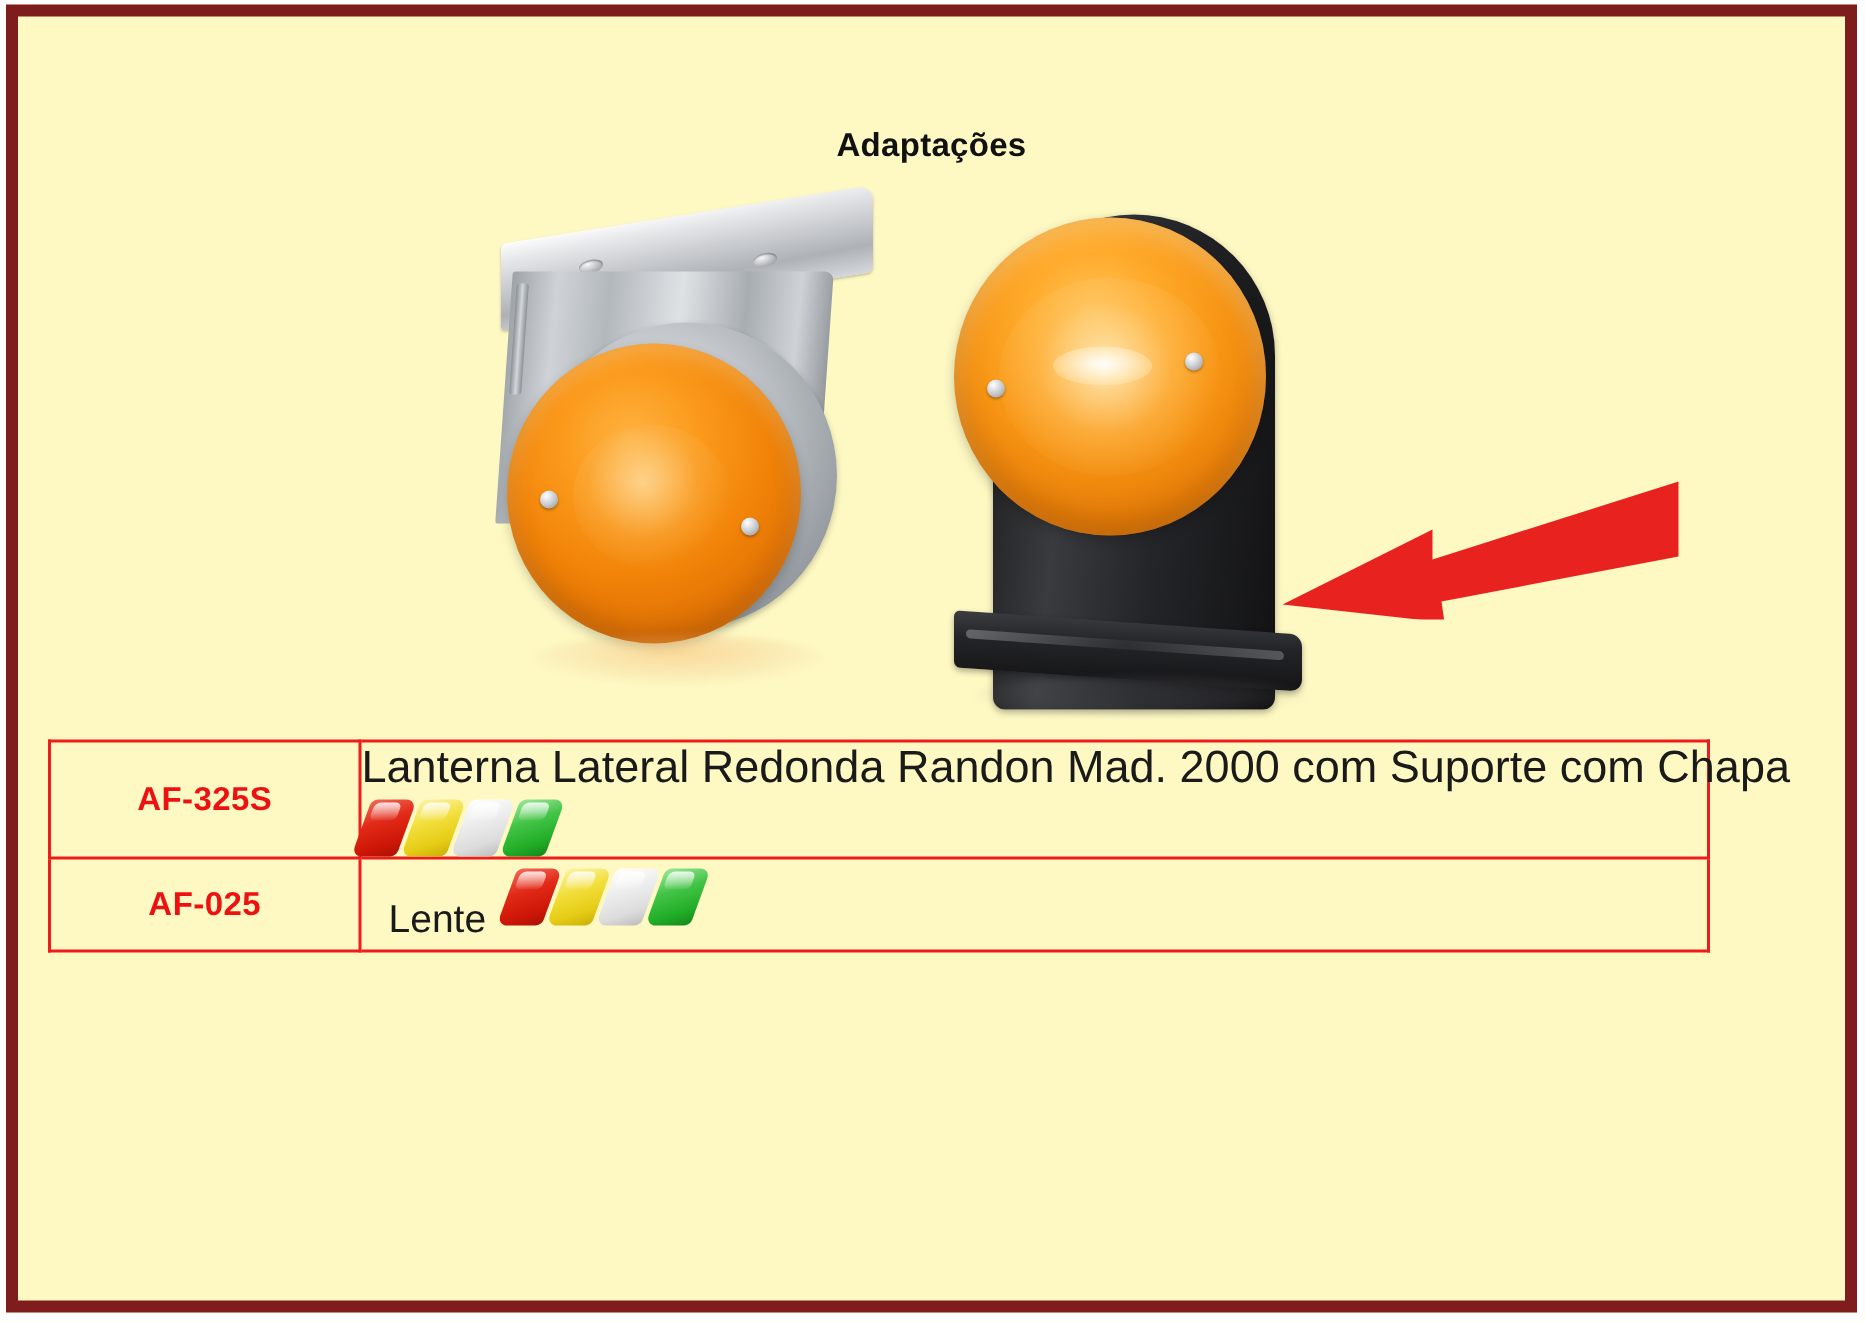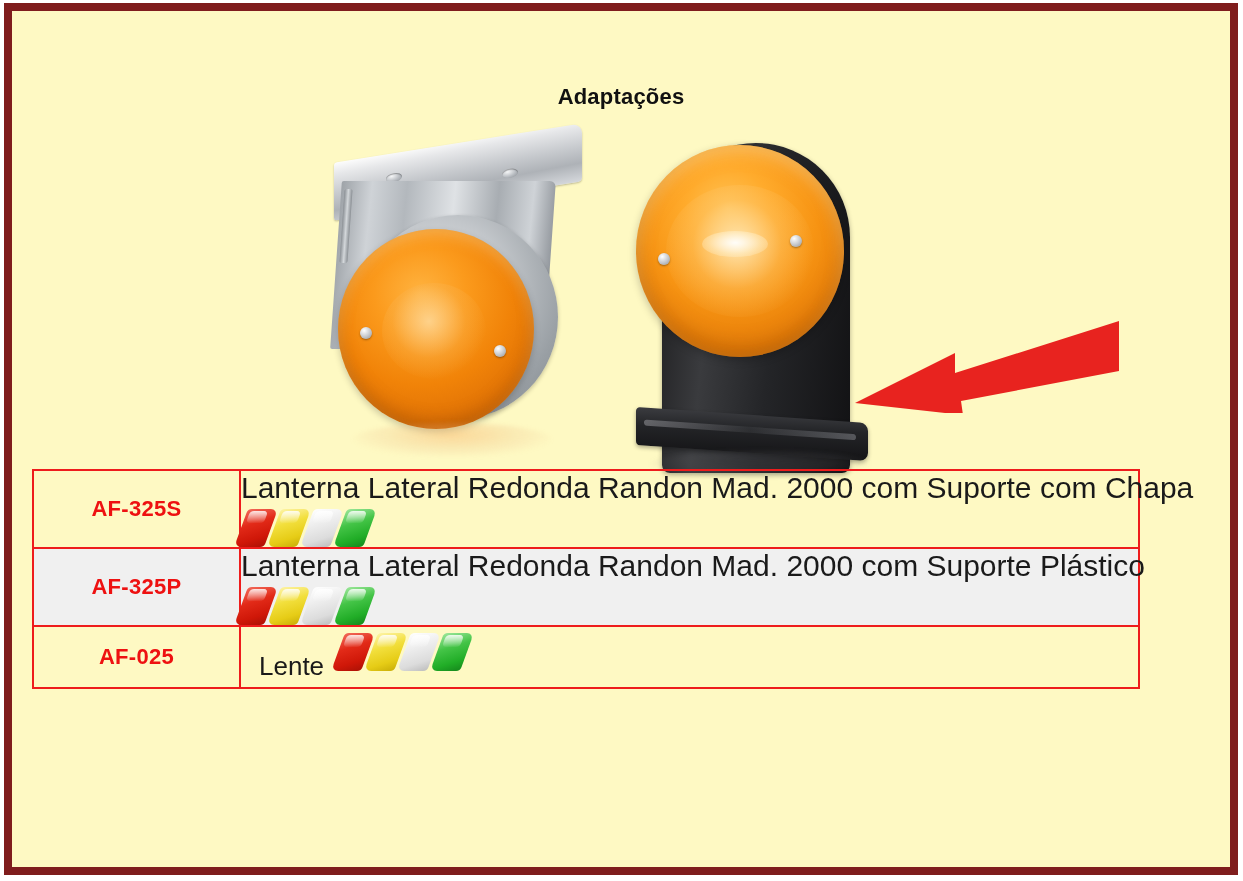--- a/index.html
+++ b/index.html
@@ -249,21 +249,21 @@
     top: 196px;
     width: 266px;
     height: 98px;
   }
   .arrow svg { display: block; width: 100%; height: 100%; }
 
   
   .spec-table {
     position: absolute;
     left: 20px;
-    top: 458px;
+    top: 482px;
     width: 1108px;
     border-collapse: collapse;
     table-layout: fixed;
   }
   .spec-table td {
     border: 2px solid #ee1c1c;
     vertical-align: middle;
     padding: 0;
   }
   .col-code { width: 205px; }
@@ -375,32 +375,20 @@
           <div class="desc-text">Lanterna Lateral Redonda Randon Mad. 2000 com Suporte com Chapa</div>
           <div class="swatches">
             <span class="swatch sw-red"></span>
             <span class="swatch sw-yellow"></span>
             <span class="swatch sw-white"></span>
             <span class="swatch sw-green"></span>
           </div>
         </td>
       </tr>
 
-      <tr class="row-alt">
-        <td class="col-code code-cell">AF-325P</td>
-        <td class="desc-cell">
-          <div class="desc-text">Lanterna Lateral Redonda Randon Mad. 2000 com Suporte Plástico</div>
-          <div class="swatches">
-            <span class="swatch sw-red"></span>
-            <span class="swatch sw-yellow"></span>
-            <span class="swatch sw-white"></span>
-            <span class="swatch sw-green"></span>
-          </div>
-        </td>
-      </tr>
 
       <tr>
         <td class="col-code code-cell">AF-025</td>
         <td>
           <div class="lente-row">
             <span class="lente-label">Lente</span>
             <span class="lente-swatches">
               <span class="swatch sw-red"></span>
               <span class="swatch sw-yellow"></span>
               <span class="swatch sw-white"></span>

